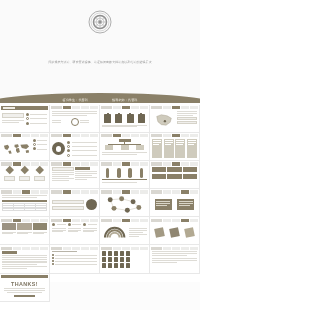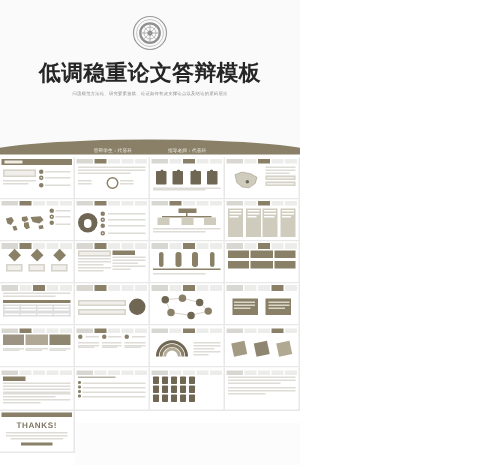--- a/index.html
+++ b/index.html
@@ -149,21 +149,20 @@
         <circle cx="24" cy="24" r="13" fill="none" stroke="#8f8f8f" stroke-width="3"></circle>
         <circle cx="24" cy="24" r="8" fill="none" stroke="#a8a8a8" stroke-width="1"></circle>
         <path d="M24 11 L24 37 M11 24 L37 24" stroke="#9a9a9a" stroke-width="1"></path>
         <circle cx="24" cy="24" r="3.4" fill="#8d8d8d"></circle>
         <g stroke="#a0a0a0" stroke-width="0.8">
           <path d="M15 15 L33 33 M33 15 L15 33"></path>
         </g>
       </svg>
     </div>
 
-    <div class="hero-title">低调稳重论文答辩模板</div>
 
     <div class="hero-sub">问题规范方法论、研究要素提炼、论证如何有效支撑论点以及结论的逻辑层次</div>
 
     <div class="band">
       <div class="band-inner">
         <span>答辩学生：代替科</span>
         <span>指导老师：代替科</span>
       </div>
     </div>
   </div>

